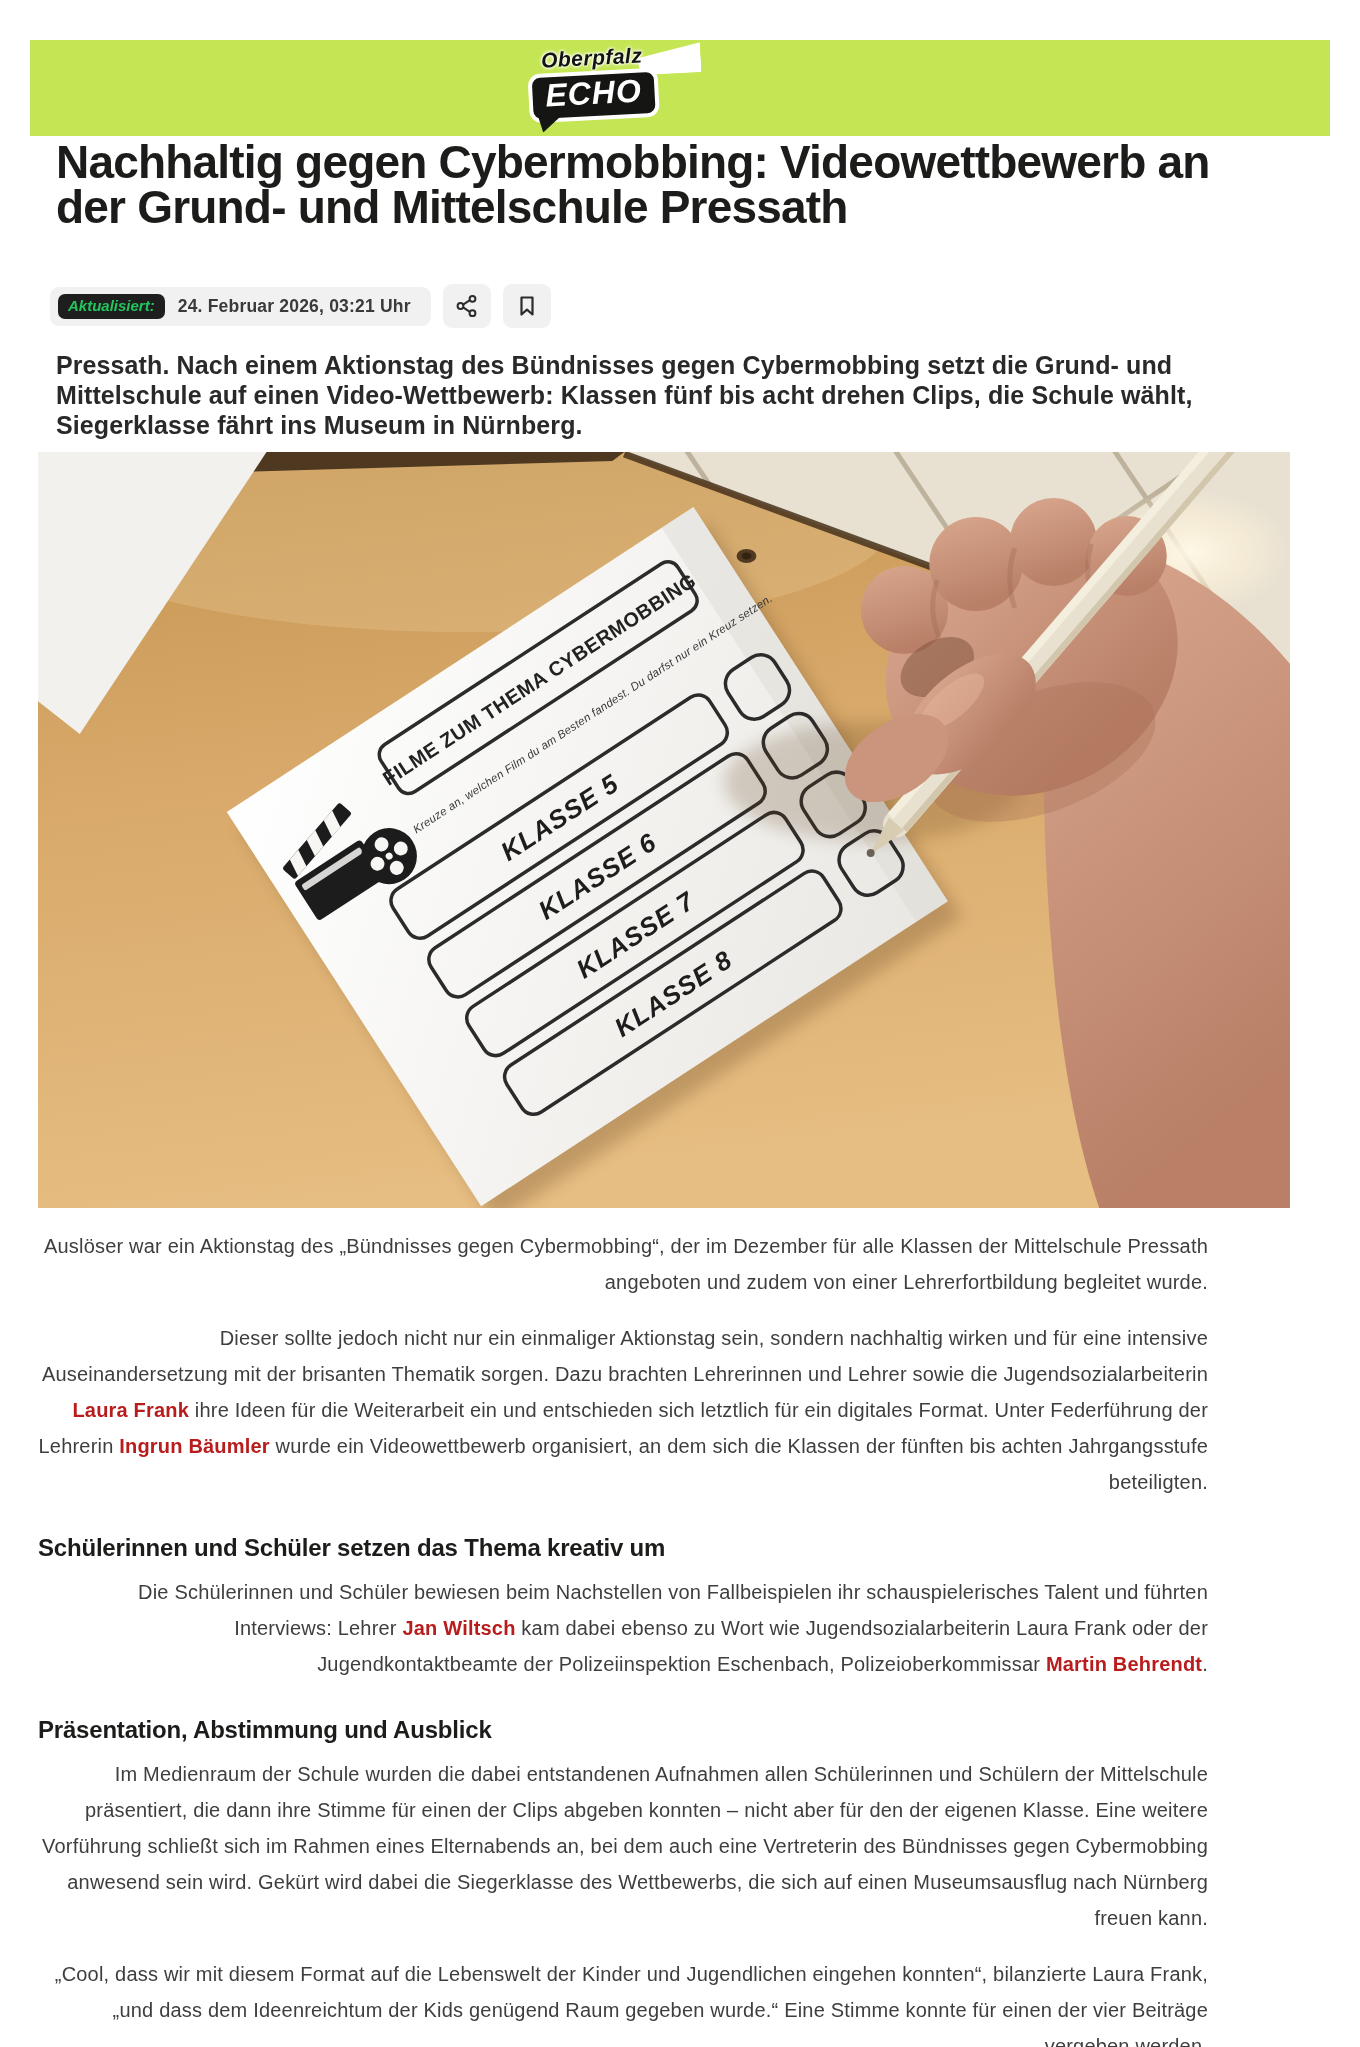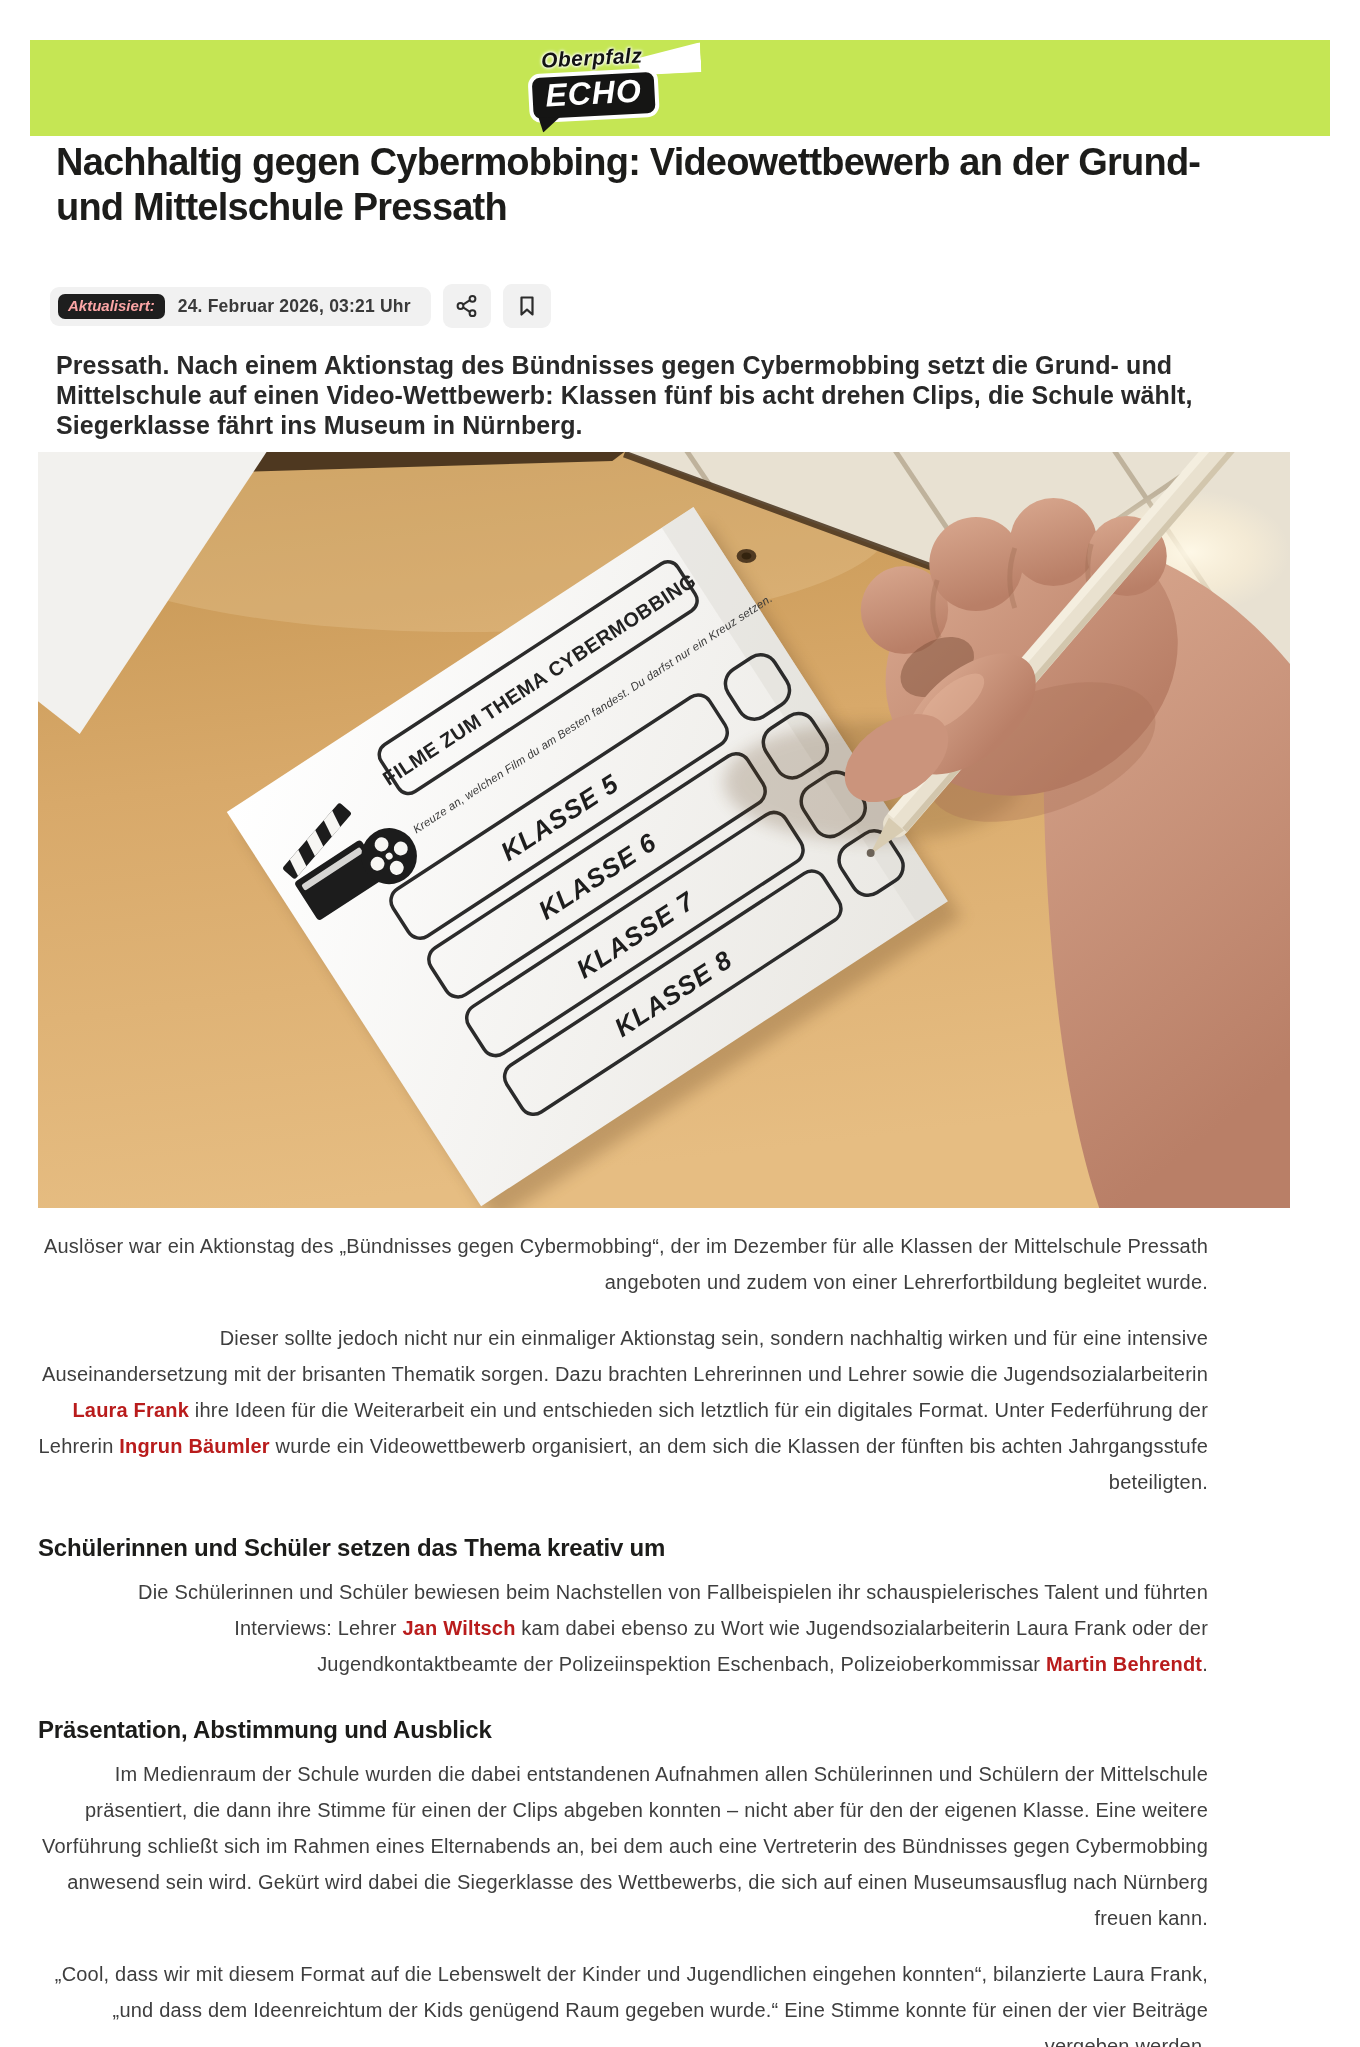--- a/index.html
+++ b/index.html
@@ -14,24 +14,24 @@
   .logo-top{position:relative;z-index:2;display:block;font-size:21px;font-weight:bold;font-style:italic;color:#131313;
             text-shadow:0 0 3px #fff,0 0 3px #fff,0 0 4px #fff;letter-spacing:.5px;}
   .logo-box{position:relative;z-index:2;display:inline-block;margin-top:1px;background:#151514;color:#fff;
             border:4px solid #fff;border-radius:12px;padding:0 13px 4px;font-weight:bold;font-style:italic;
             font-size:32px;letter-spacing:1px;line-height:1.15;}
   .logo-tail{position:absolute;left:5px;bottom:-14px;width:22px;height:15px;background:#151514;
              clip-path:polygon(0 0,100% 0,18% 100%);}
 
   
   .content{position:relative;padding:140px 30px 0;}
-  h1{margin:0 0 0 26px;max-width:1205px;font-size:38px;line-height:45px;letter-spacing:-0.8px;color:#1c1c1a;font-weight:bold;}
+  h1{margin:0 0 0 26px;max-width:1205px;font-size:46px;line-height:45px;letter-spacing:-0.8px;color:#1c1c1a;font-weight:bold;}
   .meta-row{margin:54px 0 0 20px;display:flex;align-items:center;gap:12px;}
   .meta-pill{display:flex;align-items:center;gap:13px;background:#f1f1f1;border-radius:9px;padding:7px 20px 7px 8px;}
-  .badge{background:#1e1e1e;color:#fca5a5;border-radius:7px;padding:4px 10px 6px;font-size:15px;font-weight:bold;font-style:italic;line-height:1;}
+  .badge{background:#1e1e1e;color:#22c55e;border-radius:7px;padding:4px 10px 6px;font-size:15px;font-weight:bold;font-style:italic;line-height:1;}
   .meta-date{font-size:17.5px;color:#3a3a3a;font-weight:600;letter-spacing:.2px;}
   .icon-btn{width:48px;height:44px;border:none;background:#f1f1f1;border-radius:9px;display:flex;align-items:center;justify-content:center;cursor:pointer;padding:0;}
   .icon-btn svg{display:block;}
   .lede{margin:22px 0 0 26px;max-width:1200px;font-size:25px;line-height:30px;font-weight:bold;color:#292929;letter-spacing:.1px;}
   .photo{margin:12px 0 0 8px;width:1252px;height:756px;}
   .photo svg{display:block;}
   .photo svg text{font-family:"Liberation Sans",sans-serif;}
   .body-p{margin:20px 0 0 8px;max-width:1170px;font-size:20px;line-height:36px;letter-spacing:.2px;color:#3e3e3e;text-align:right;}
   .body-p strong{color:#b91c1c;}
   h2{margin:34px 0 0 8px;font-size:24px;letter-spacing:-.2px;color:#1c1c1a;font-weight:bold;}

